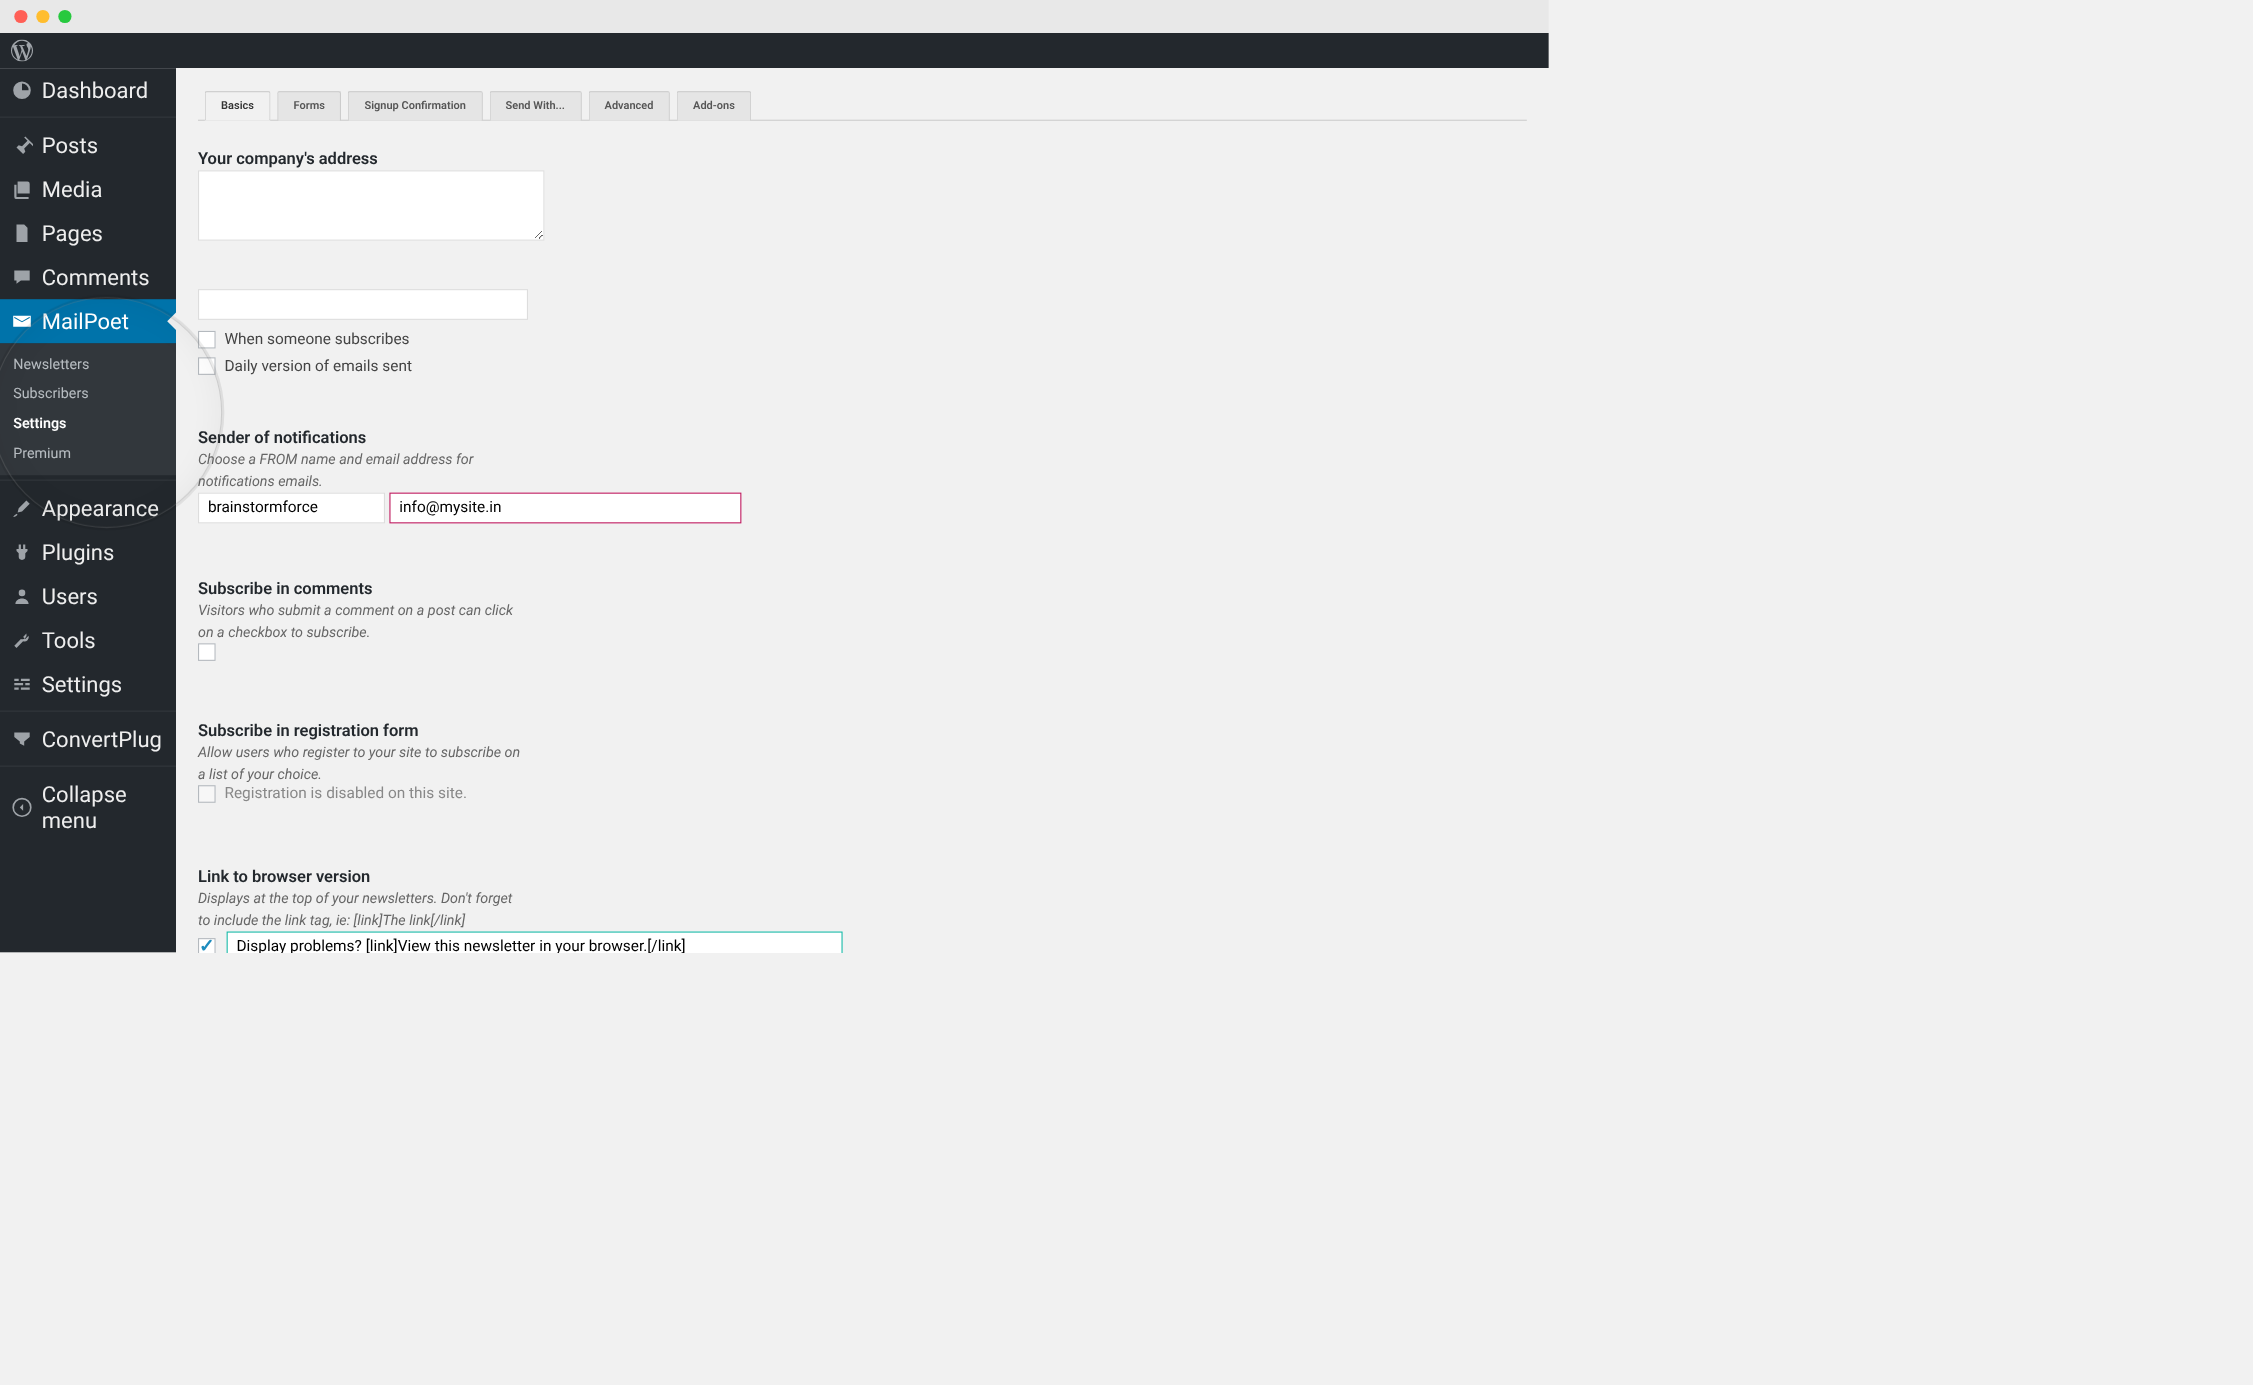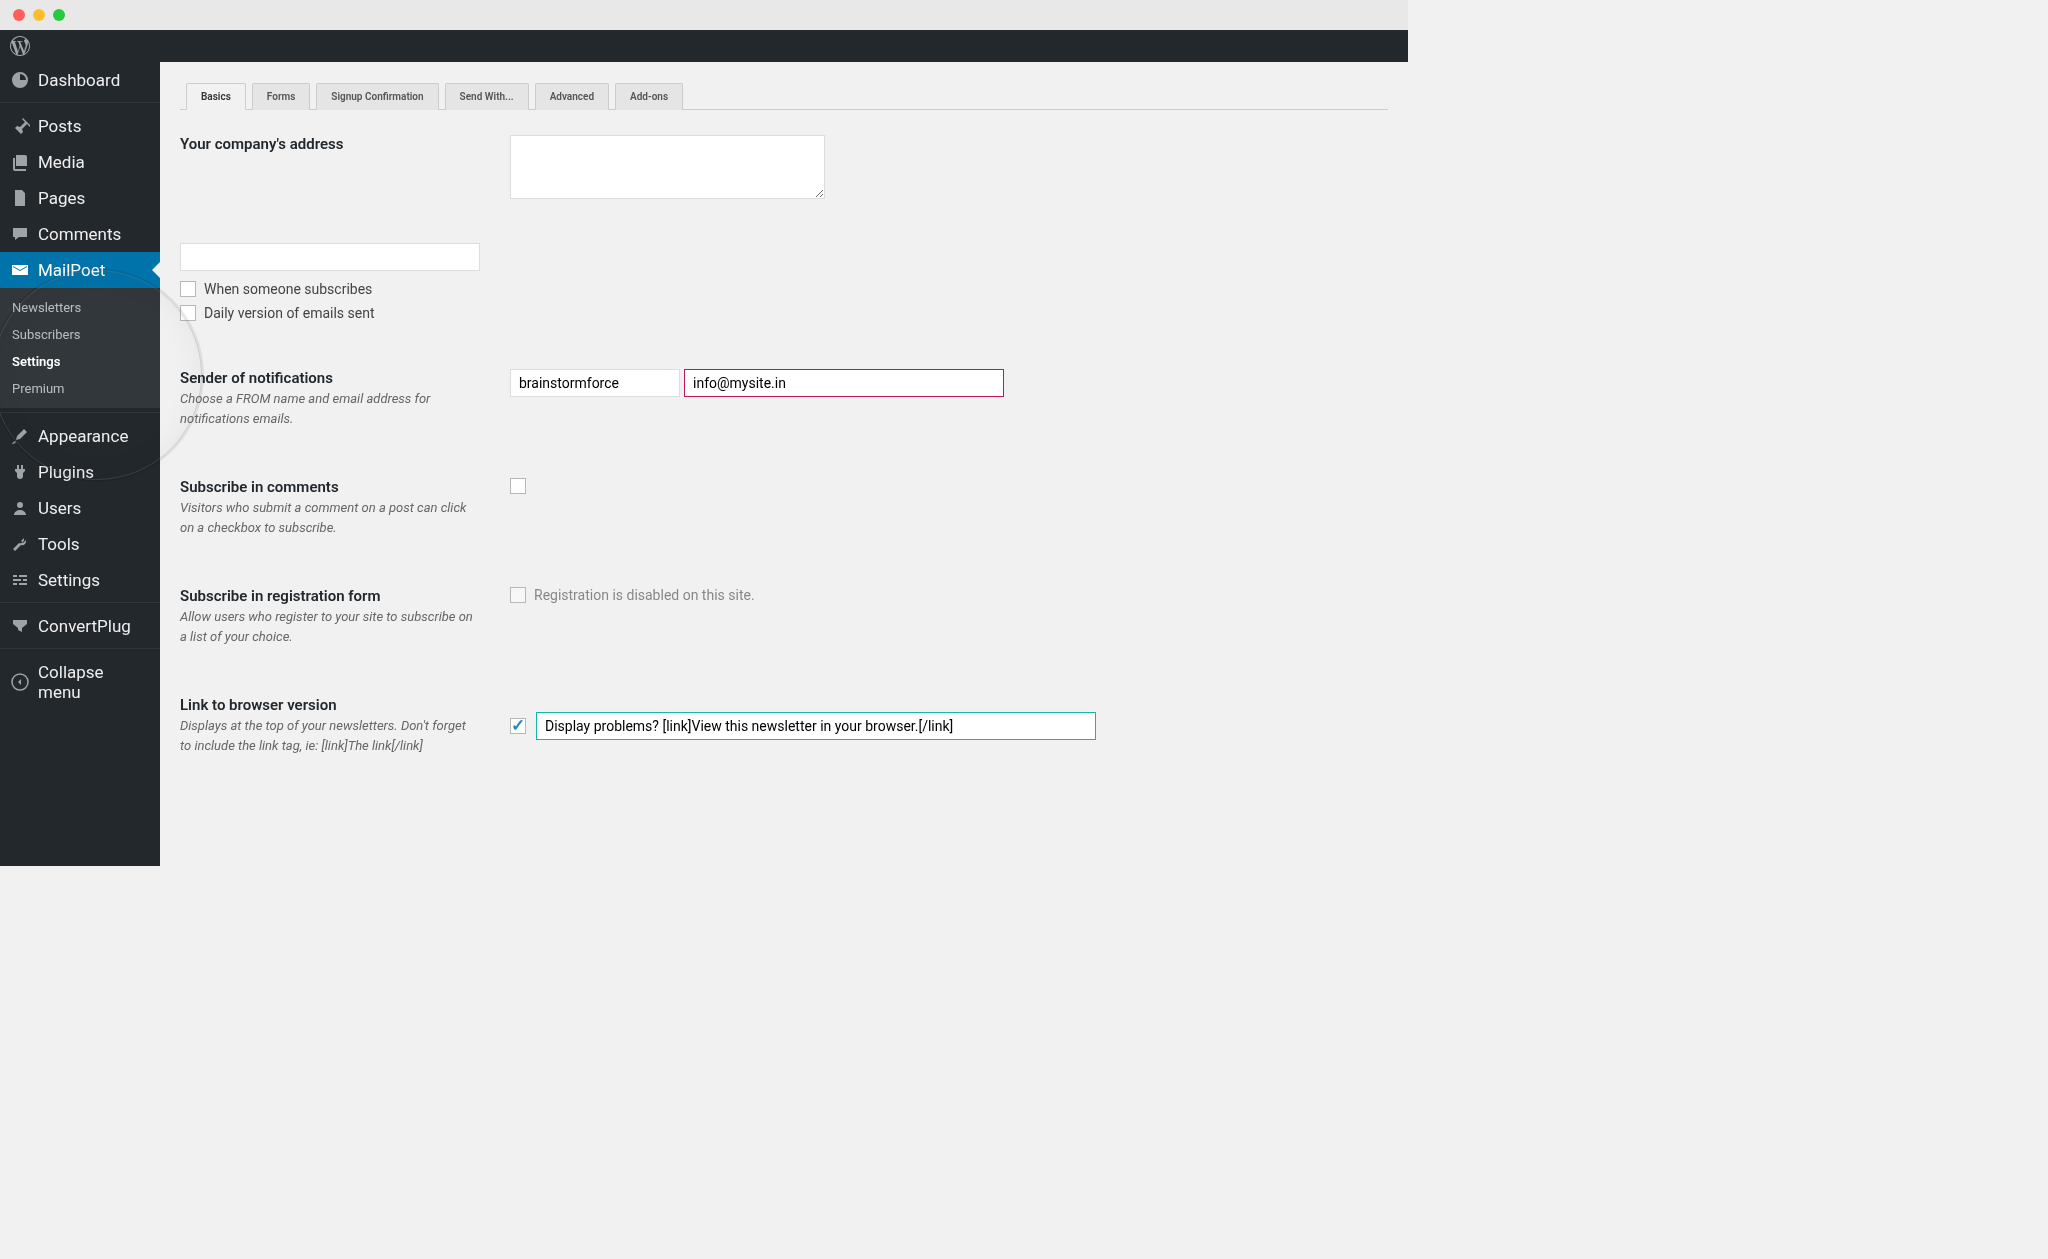--- a/index.html
+++ b/index.html
@@ -14,41 +14,41 @@
 
 
 .wp-adminbar { height: 32px; background: #23282d; display: flex; align-items: center; padding-left: 10px; }
 .wp-logo { width: 20px; height: 20px; color: #a0a5aa; }
 
 
 .wp-body { display: flex; height: calc(866px - 30px - 32px); position: relative; }
 
 
 .wp-sidebar { width: 160px; background: #23282d; color: #eee; flex-shrink: 0; overflow: hidden; }
-.menu-item { display: flex; align-items: center; padding: 8px 10px; color: #eee; font-size: 17px; cursor: pointer; gap: 8px; }
+.menu-item { display: flex; align-items: center; padding: 8px 10px; color: #eee; font-size: 20px; cursor: pointer; gap: 8px; }
 .menu-item.current { background: #0073aa; color: #fff; position: relative; }
 .menu-item.current::after { content: ""; position: absolute; right: 0; top: 50%; transform: translateY(-50%); border: 8px solid transparent; border-right-color: #f1f1f1; }
 .menu-icon { width: 20px; height: 20px; color: rgba(240,245,250,0.6); flex-shrink: 0; display: flex; align-items: center; justify-content: center; }
 .menu-item.current .menu-icon { color: #fff; }
 .submenu { background: #32373c; padding: 6px 0; }
 .submenu-item { padding: 6px 12px; font-size: 13px; color: rgba(240,245,250,0.7); cursor: pointer; }
 .submenu-item.current { color: #fff; font-weight: 600; }
 .menu-separator { height: 5px; border-bottom: 1px solid #32373c; margin-bottom: 5px; }
 
 
 .wp-content { flex: 1; background: #f1f1f1; padding: 20px 20px 0 20px; overflow: auto; }
 
 
 .nav-tab-wrapper { border-bottom: 1px solid #ccc; padding: 0 0 0 6px; display: flex; gap: 6px; }
 .nav-tab { background: #e5e5e5; border: 1px solid #ccc; border-bottom: none; padding: 7px 14px; font-size: 10px; color: #555; cursor: pointer; border-radius: 2px 2px 0 0; position: relative; top: 1px; font-weight: 600; }
 .nav-tab.active { background: #f1f1f1; border-bottom: 1px solid #f1f1f1; color: #333; }
 
 
 .form-table { width: 100%; margin-top: 25px; }
-.form-row { display: flex; margin-bottom: 50px; }
+.form-row { display: flex; margin-bottom: 50px; flex-direction: column; }
 .form-row.tight { margin-bottom: 40px; }
 .form-label-col { width: 330px; flex-shrink: 0; }
 .form-label-title { font-weight: 600; font-size: 15px; color: #23282d; margin-bottom: 2px; }
 .form-label-desc { font-style: italic; font-size: 13px; color: #666; line-height: 1.5; max-width: 300px; }
 .form-control-col { flex: 1; }
 .textarea-input { width: 315px; height: 64px; border: 1px solid #ddd; padding: 6px; font-size: 14px; resize: both; }
 .text-input { width: 300px; height: 28px; border: 1px solid #ddd; padding: 3px 8px; font-size: 14px; }
 .text-input-sm { width: 170px; height: 28px; border: 1px solid #ddd; padding: 3px 8px; font-size: 14px; margin-right: 4px; }
 .text-input-md { width: 320px; height: 28px; border: 1px solid #be185d; padding: 3px 8px; font-size: 14px; }
 .text-input-lg { width: 560px; height: 28px; border: 1px solid #14b8a6; padding: 3px 8px; font-size: 14px; }

